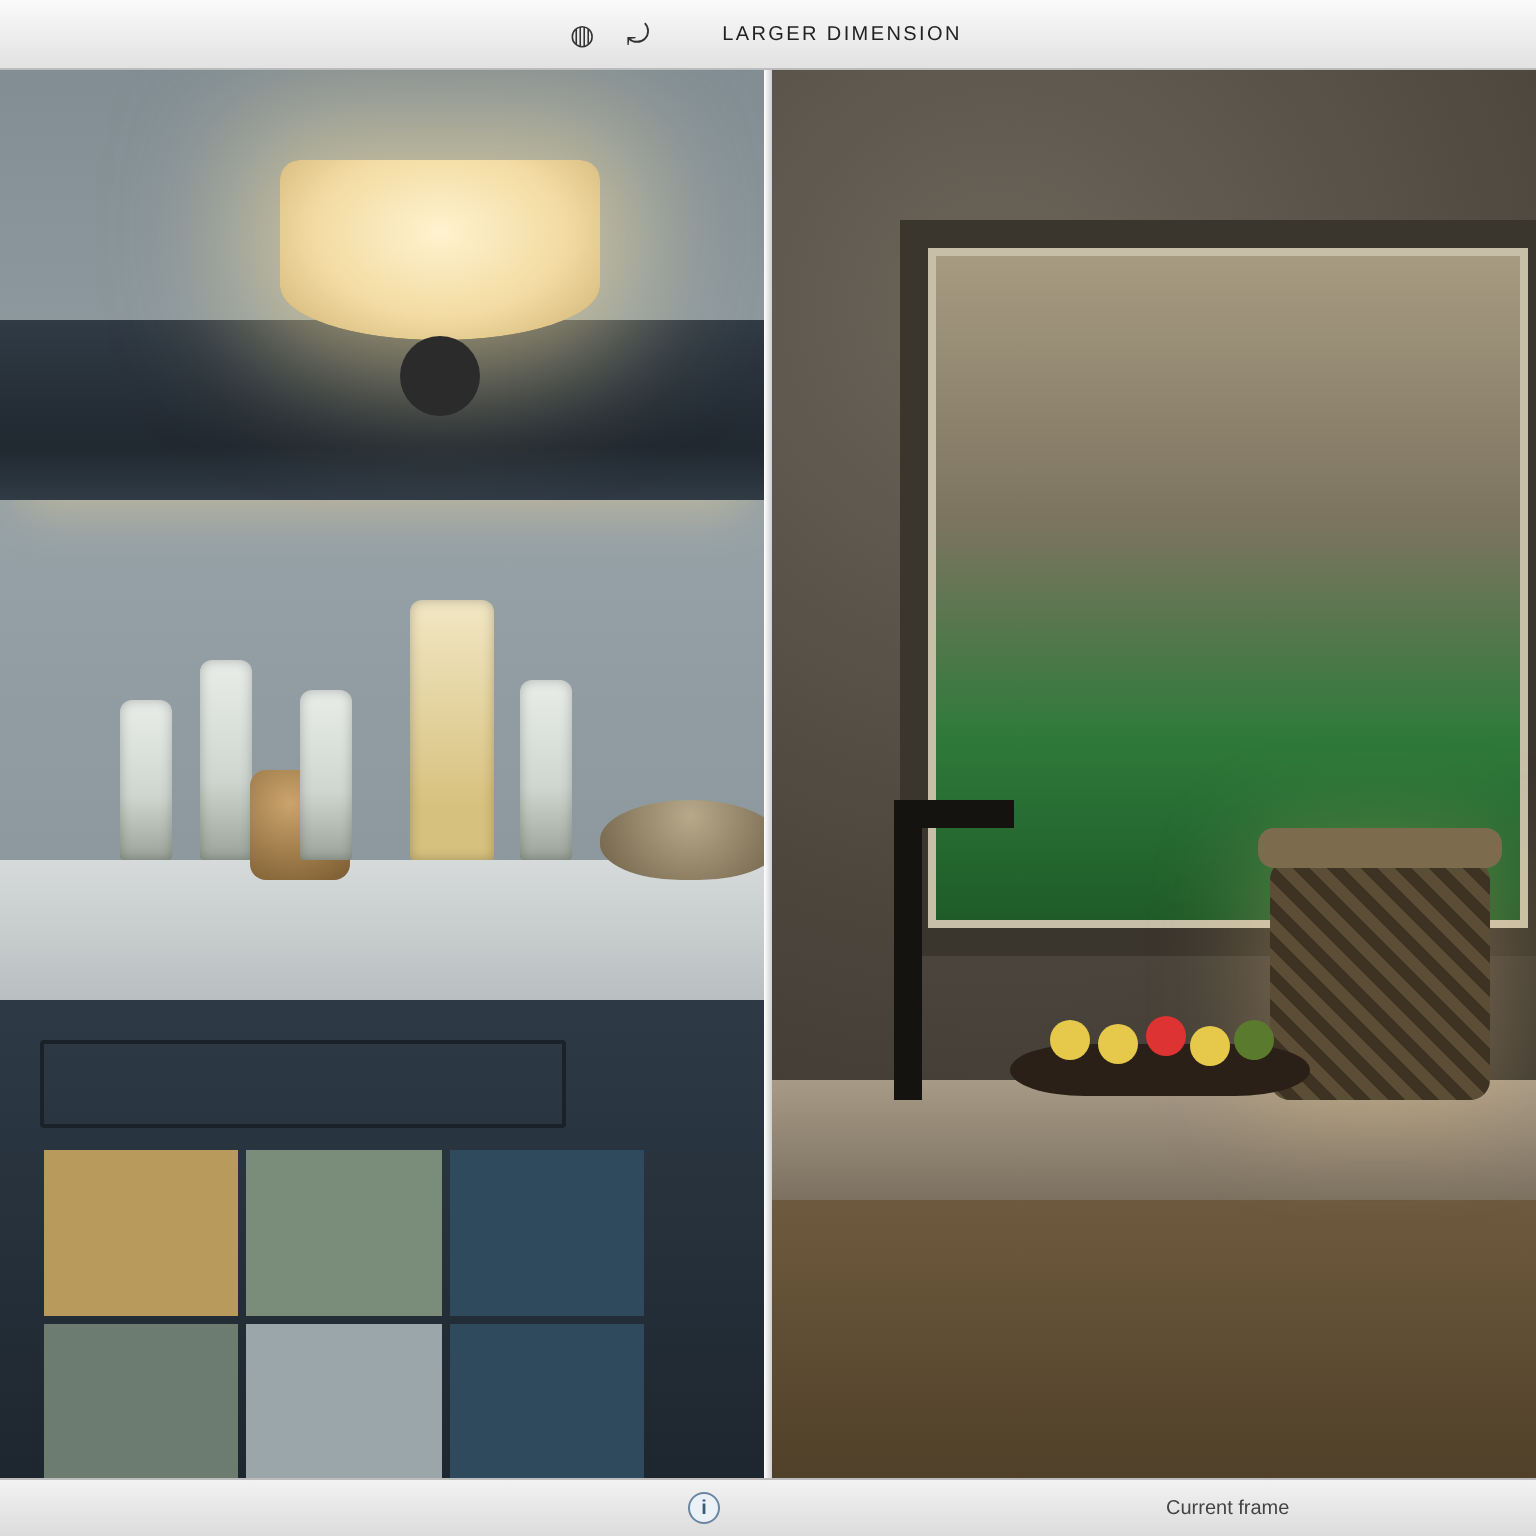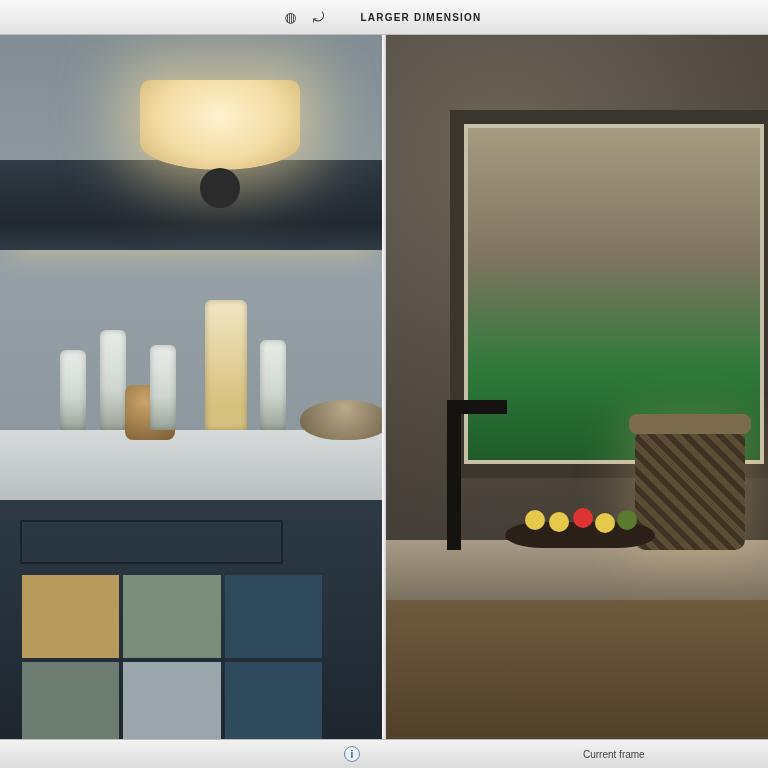--- a/index.html
+++ b/index.html
@@ -104,21 +104,21 @@
     background: linear-gradient(180deg,#fafafa 0%,#e2e2e2 100%);
     border-bottom:1px solid #bcbcbc;
     z-index:10;
   }
   .toolbar .spacer { flex:1; }
   .toolbar .tool {
     width:28px; height:24px; display:flex; align-items:center; justify-content:center;
     color:#333; font-size:14px;
   }
   .toolbar .title {
-    font-size:10px; letter-spacing:.12em; font-weight:700; color:#222;
+    font-size:10px; letter-spacing:.12em; font-weight:400; color:#222;
     padding:0 10px; text-transform:uppercase;
   }
   .divider-v {
     position:absolute; top:0; bottom:0; left:50%; width:4px; margin-left:-2px;
     background: linear-gradient(90deg,#ffffff, #cfcfcf);
     z-index:9;
   }
 
   .statusbar {
     position:absolute; left:0; right:0; bottom:0; height:28px;

